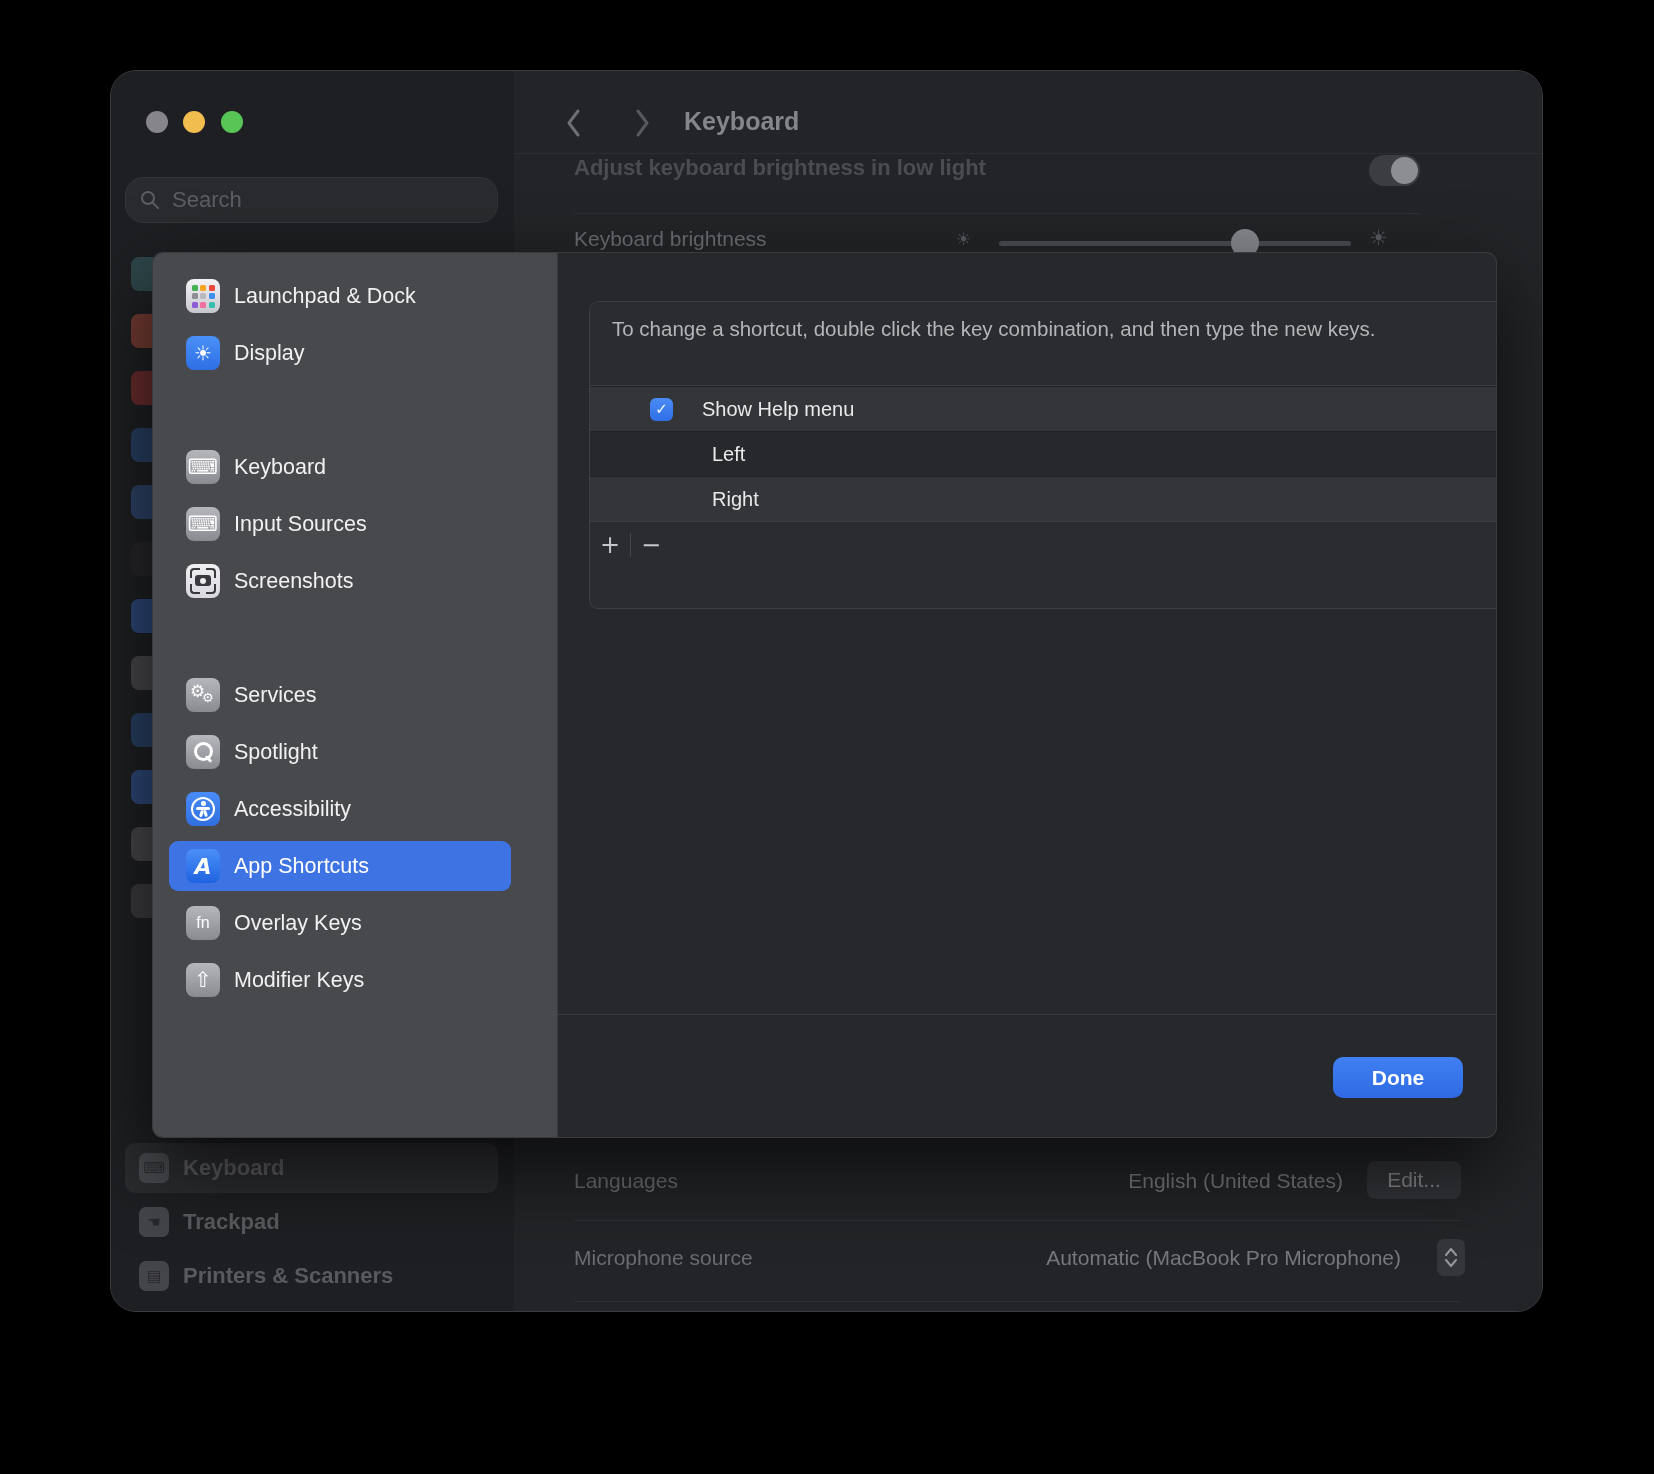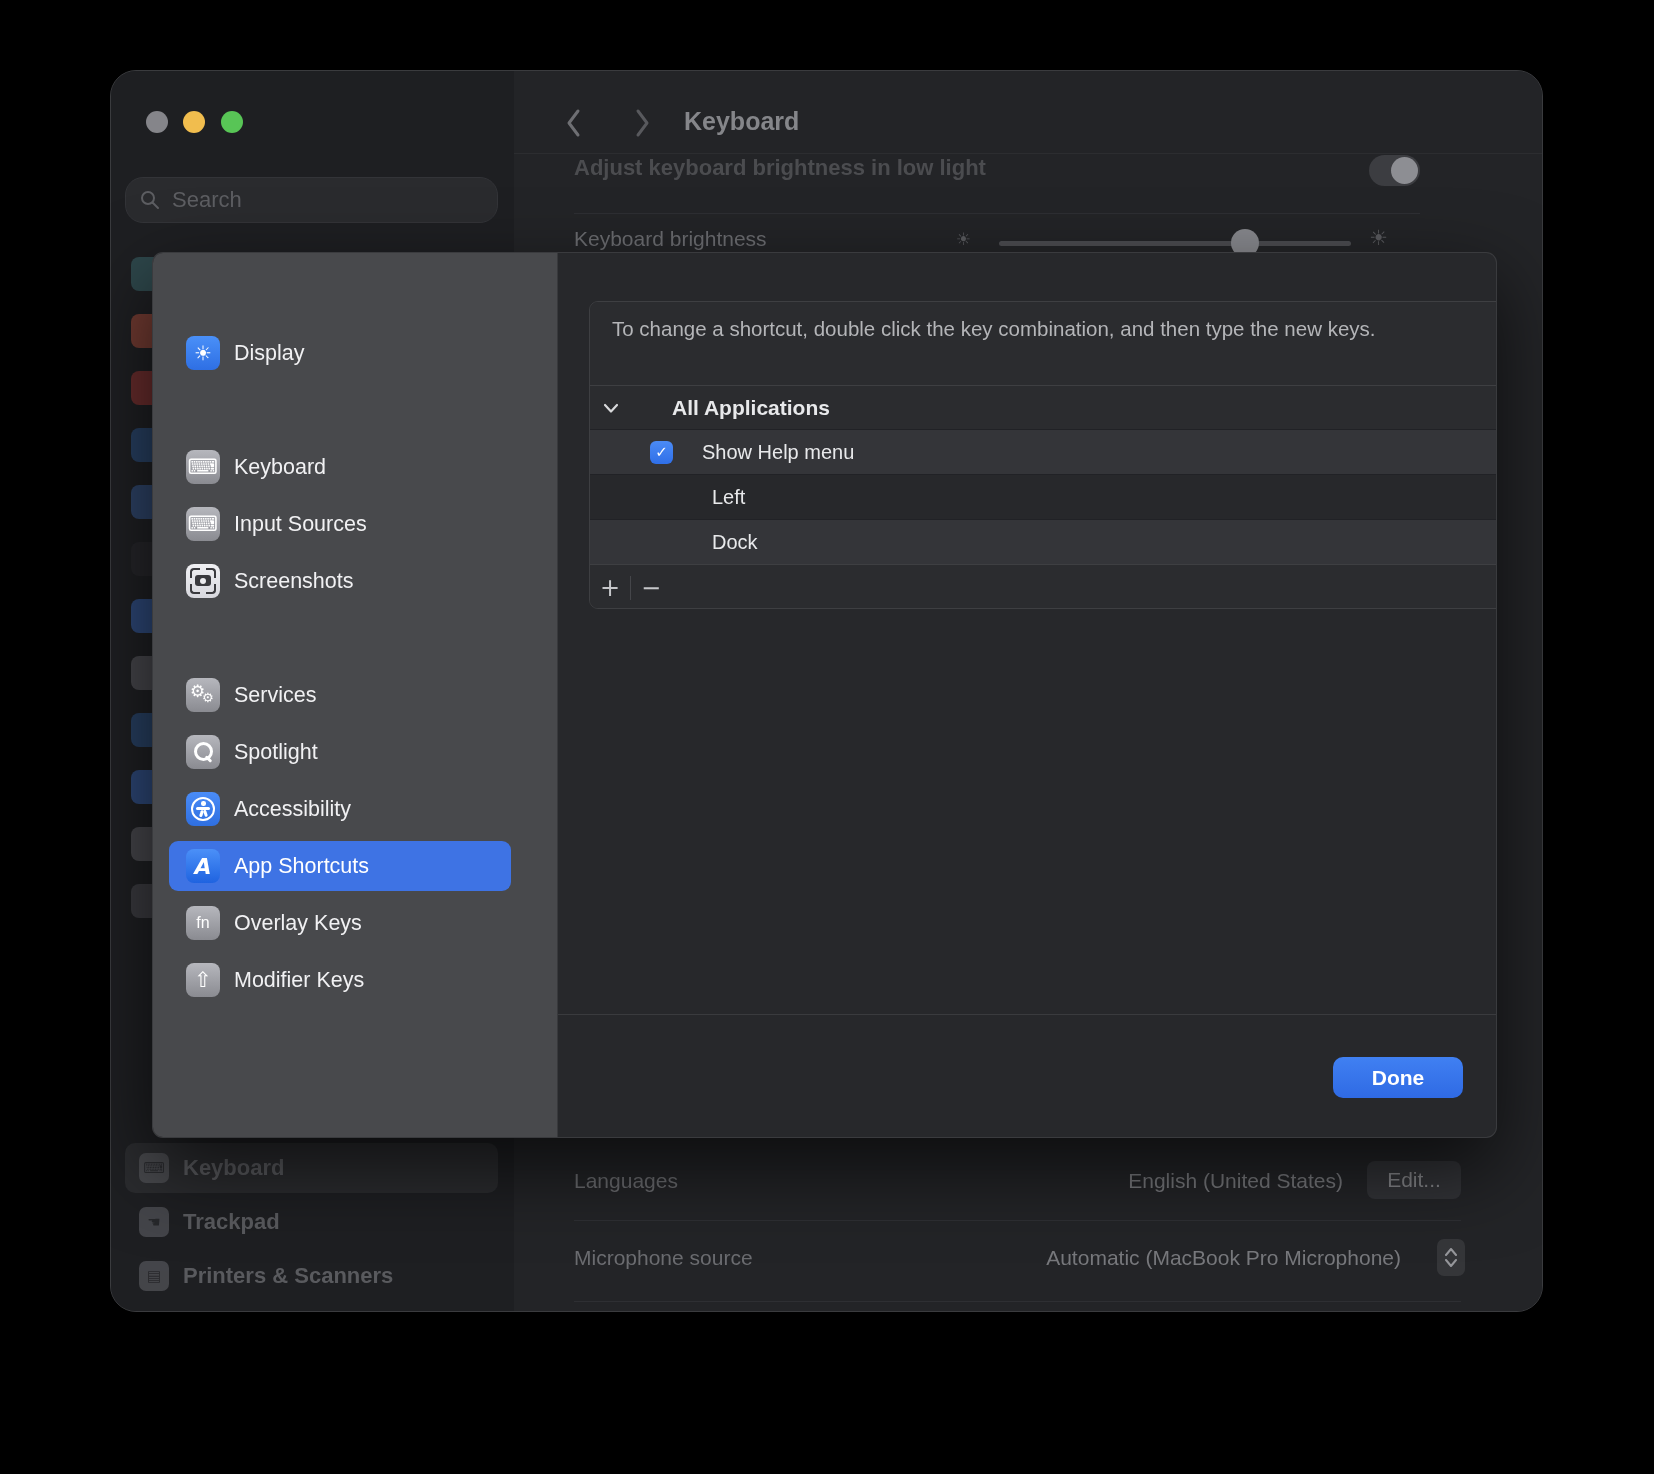--- a/index.html
+++ b/index.html
@@ -198,20 +198,36 @@
     </div>
     <div class="bgrow" style="top:1180px">
       <div class="bicon">▤</div>
       <div class="blabel">Printers &amp; Scanners</div>
     </div>
   </div>
 
   <div class="sheet">
     <div class="dlg-sidebar">
 
+      <div class="srow" style="top:18px">
+        <div class="sicon ic-launchpad">
+          <div class="lp-grid">
+              <span style="background:#45b054"></span>
+              <span style="background:#f5a623"></span>
+              <span style="background:#e8493f"></span>
+              <span style="background:#8e8e93"></span>
+              <span style="background:#b9b9c0"></span>
+              <span style="background:#3f8ef0"></span>
+              <span style="background:#8e5bd6"></span>
+              <span style="background:#ef6fa0"></span>
+              <span style="background:#37bfae"></span>
+            </div>
+        </div>
+        <div class="slabel">Launchpad &amp; Dock</div>
+      </div>
 
       <div class="srow" style="top:75px">
         <div class="sicon ic-display gicon">☀</div>
         <div class="slabel">Display</div>
       </div>
 
 
       <div class="srow" style="top:189px">
         <div class="sicon ic-gray gicon" style="font-size:21px">⌨</div>
         <div class="slabel">Keyboard</div>
@@ -274,37 +290,31 @@
       <div class="srow" style="top:702px">
         <div class="sicon ic-gray ic-mod gicon">⇧</div>
         <div class="slabel">Modifier Keys</div>
       </div>
     </div>
 
     <div class="panel">
       <div class="p-instr">
         <div>To change a shortcut, double click the key combination, and then type the new keys.</div>
       </div>
-      <div class="p-group">
-        <svg class="gchev" width="18" height="12" viewBox="0 0 18 12">
-          <polyline points="3,3 9,9.5 15,3" fill="none" stroke="#d8d9db" stroke-width="2.2" stroke-linecap="round" stroke-linejoin="round"></polyline>
-        </svg>
-        <div class="glabel">All Applications</div>
-      </div>
       <div class="p-row lt">
         <div class="chk">✓</div>
         <div class="rlabel" style="margin-left:29px">Show Help menu</div>
         <div class="keys">⇧⌘/</div>
       </div>
       <div class="p-row dk">
         <div class="rlabel" style="margin-left:122px">Left</div>
         <div class="keys">⌃⌥↑</div>
       </div>
       <div class="p-row lt">
-        <div class="rlabel" style="margin-left:122px">Dock</div>
+        <div class="rlabel" style="margin-left:122px">Right</div>
         <div class="keys">⌃⌥↑</div>
       </div>
       <div class="p-bottom">
         <div class="pm-btn">+</div>
         <div class="pm-sep"></div>
         <div class="pm-btn">−</div>
       </div>
     </div>
 
     <div class="ct-divider"></div>

